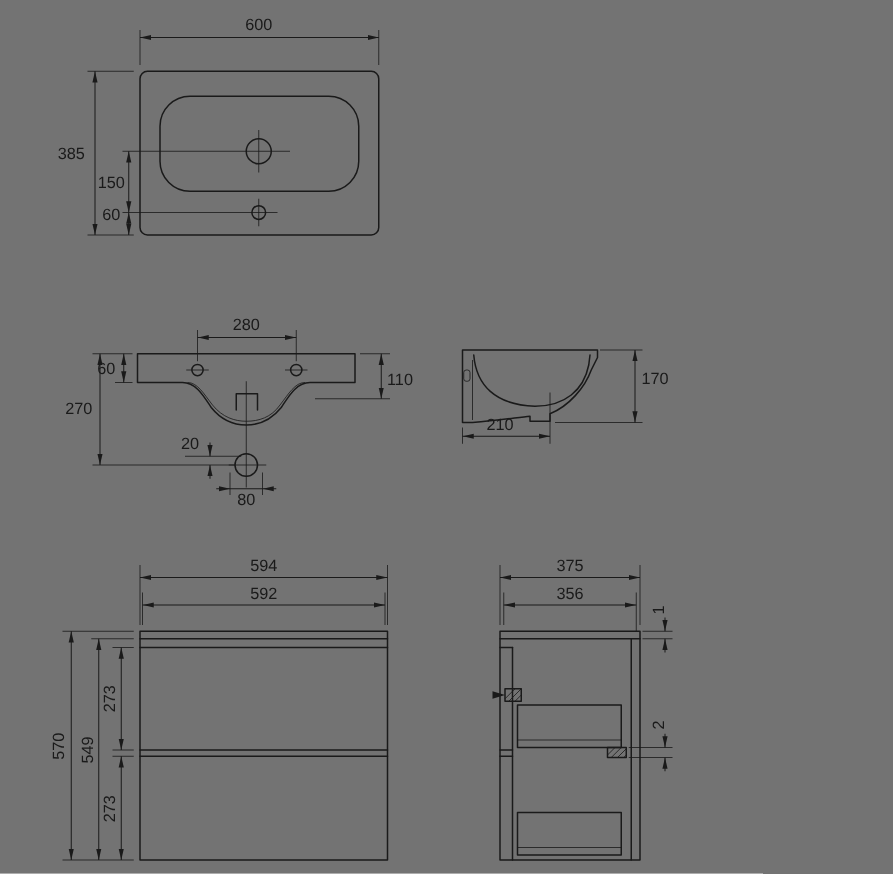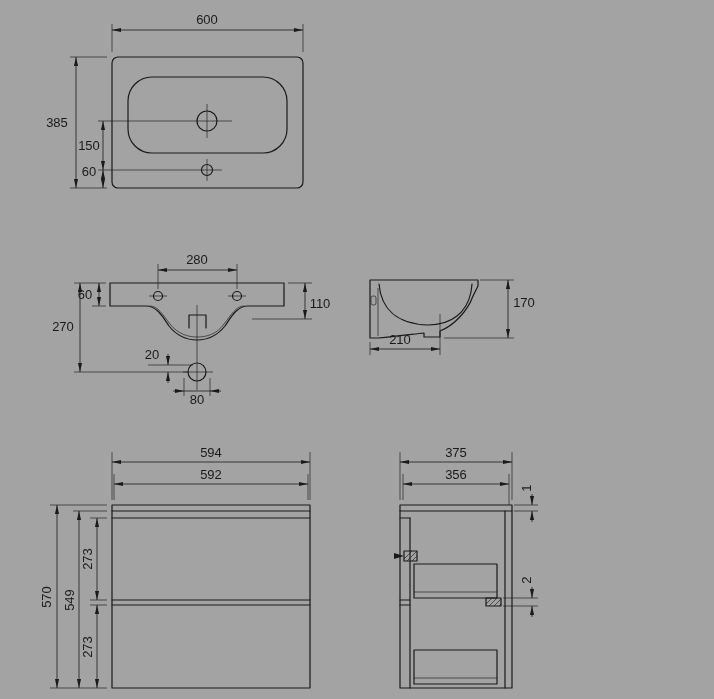--- a/index.html
+++ b/index.html
@@ -1,16 +1,16 @@
 <!DOCTYPE html>
 <html><head>
 <meta charset="utf-8">
 <style>
   html,body{margin:0;padding:0;background:#fff;}
-  #sheet{position:relative;width:714px;height:699px;background:#a3a3a3;font-family:"Liberation Sans",sans-serif;}
+  #sheet{position:relative;width:714px;height:699px;background:#737373;font-family:"Liberation Sans",sans-serif;}
   svg{display:block;}
   .o{stroke:#1a1a1a;stroke-width:1.2;fill:none;stroke-linejoin:round;stroke-linecap:round;}
   .t{stroke:#1a1a1a;stroke-width:0.65;fill:none;}
   .d{stroke:#1a1a1a;stroke-width:0.8;fill:none;}
   text{font-family:"Liberation Sans",sans-serif;font-size:13px;fill:#1a1a1a;}
 </style>
 </head>
 <body>
 
 <div id="sheet">

